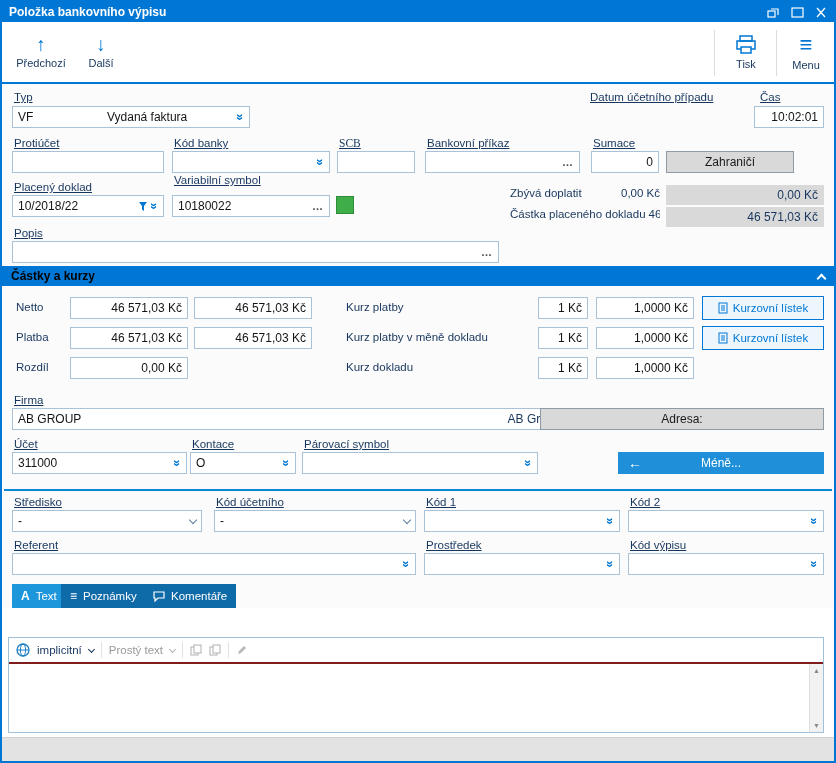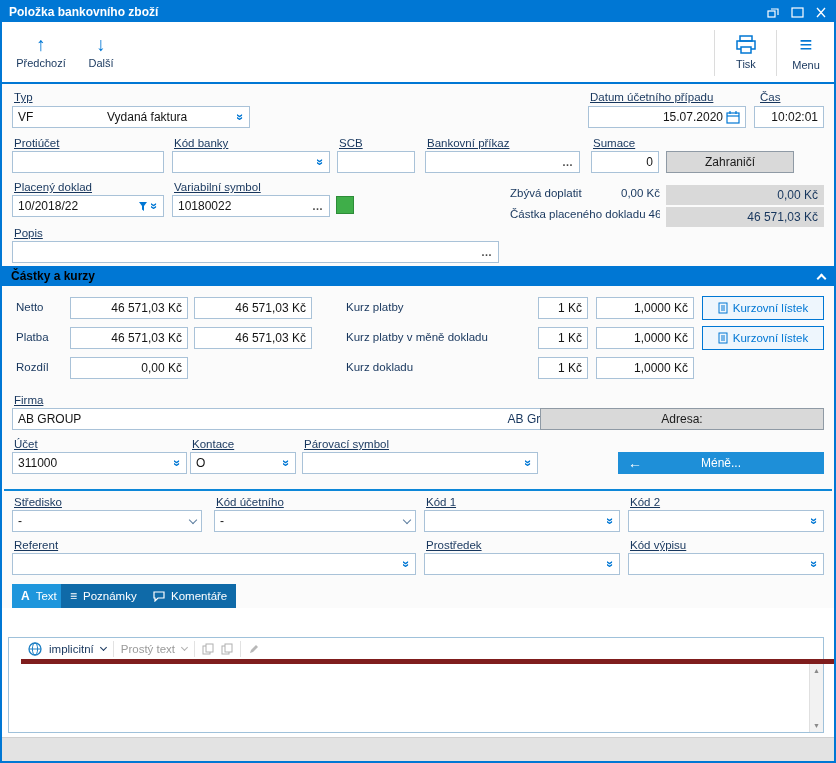--- a/index.html
+++ b/index.html
@@ -44,38 +44,38 @@
 
   .greensq{position:absolute;width:18px;height:18px;background:#3fae49;border:1px solid #2d8c38;}
 
   .tab{position:absolute;top:582px;height:24px;display:flex;align-items:center;gap:6px;padding:0 9px;color:#fff;font-size:11.5px;white-space:nowrap;}
   .tab.active{background:#1e96dc;}
   .tab.inactive{background:#0f6aa8;}
   .tabicon{font-size:12px;font-weight:700;line-height:1;}
 
   .tabcontent{position:absolute;left:0;top:606px;width:832px;height:129px;background:#fff;}
   .editor{position:absolute;left:6px;top:635px;width:816px;height:96px;border:1px solid #9fc1da;background:#fff;}
-  .etoolbar{position:absolute;left:12px;top:0;width:100%;height:26px;border-bottom:5px solid #7f1d1d;display:flex;align-items:center;gap:7px;padding:0 7px;}
+  .etoolbar{position:absolute;left:0;top:0;width:100%;height:26px;border-bottom:2px solid #7f1d1d;display:flex;align-items:center;gap:7px;padding:0 7px;}
   .etoolbar .lang{font-size:11.5px;color:#17365d;}
   .etoolbar .fmt{font-size:11.5px;color:#9a9a9a;}
   .schev{width:5px;height:5px;border-right:1.4px solid #17365d;border-bottom:1.4px solid #17365d;transform:rotate(45deg);margin-bottom:2px;}
   .schev.gray{border-color:#b0b0b0;}
   .esep{width:1px;height:16px;background:#e2e2e2;}
   .etext{position:absolute;left:0;top:26px;right:14px;bottom:0;background:#fff;}
   .scroll{position:absolute;right:0;top:26px;width:14px;bottom:0;background:#f2f2f2;border-left:1px solid #e0e0e0;display:flex;flex-direction:column;justify-content:space-between;align-items:center;font-size:7px;color:#8a8a8a;padding:3px 0;}
 
   .graystrip{position:absolute;left:0;top:735px;width:832px;height:24px;background:#e3e3e3;border-top:1px solid #cfcfcf;}
 </style>
 </head>
 <body>
 
 <div class="window">
 
   <div class="titlebar">
-    <span class="title">Položka bankovního zboží</span>
+    <span class="title">Položka bankovního výpisu</span>
     <span class="winctl">
       <svg width="13" height="11" viewBox="0 0 13 11">
           <rect x="1" y="4" width="7" height="6" fill="none" stroke="#fff" stroke-width="1.2"></rect>
           <path d="M4 2h7v6" fill="none" stroke="#fff" stroke-width="1.2"></path>
         </svg>
       <svg width="13" height="11" viewBox="0 0 13 11">
           <rect x="1" y="1" width="11" height="9" fill="none" stroke="#fff" stroke-width="1.2"></rect>
         </svg>
       <svg width="12" height="11" viewBox="0 0 12 11">
           <path d="M2 1l8 9M10 1l-8 9" stroke="#fff" stroke-width="1.3"></path>
@@ -108,44 +108,35 @@
     </div>
   </div>
 
   <div class="lbl" style="left:12px;top:89px;">Typ</div>
   <div class="fld" style="left:10px;top:104px;width:238px;">
     <span class="code">VF</span>
     <span class="val">Vydaná faktura</span>
     <span class="dd">»</span>
   </div>
   <div class="lbl" style="left:588px;top:89px;">Datum účetního případu</div>
-  <div class="fld rt" style="left:586px;top:104px;width:158px;">
-    <span class="val">15.07.2020</span>
-    <svg width="14" height="13" viewBox="0 0 14 13">
-        <rect x="1" y="2" width="12" height="10" fill="none" stroke="#0077d4" stroke-width="1.2"></rect>
-        <line x1="1" y1="5" x2="13" y2="5" stroke="#0077d4" stroke-width="1.2"></line>
-        <line x1="4" y1="0" x2="4" y2="3" stroke="#0077d4" stroke-width="1.2"></line>
-        <line x1="10" y1="0" x2="10" y2="3" stroke="#0077d4" stroke-width="1.2"></line>
-      </svg>
-  </div>
   <div class="lbl" style="left:758px;top:89px;">Čas</div>
   <div class="fld rt" style="left:752px;top:104px;width:70px;">
     <span class="val">10:02:01</span>
   </div>
 
   <div class="lbl" style="left:12px;top:135px;">Protiúčet</div>
   <div class="fld" style="left:10px;top:149px;width:152px;">
     <span class="val"></span>
   </div>
   <div class="lbl" style="left:172px;top:135px;">Kód banky</div>
   <div class="fld" style="left:170px;top:149px;width:158px;">
     <span class="val"></span>
     <span class="dd">»</span>
   </div>
-  <div class="lbl" style="left:337px;top:135px;">SCB</div>
+  <div class="lbl" style="left:337px;top:135px;font-family:Liberation Serif, serif;">SCB</div>
   <div class="fld" style="left:335px;top:149px;width:78px;">
     <span class="val"></span>
   </div>
   <div class="lbl" style="left:425px;top:135px;">Bankovní příkaz</div>
   <div class="fld" style="left:423px;top:149px;width:155px;">
     <span class="val"></span>
     <span class="ell">…</span>
   </div>
   <div class="lbl" style="left:591px;top:135px;">Sumace</div>
   <div class="fld rt" style="left:589px;top:149px;width:68px;">
@@ -154,21 +145,21 @@
   <div class="graybtn" style="left:664px;top:149px;width:128px;">Zahraničí</div>
 
   <div class="lbl" style="left:12px;top:179px;">Placený doklad</div>
   <div class="fld" style="left:10px;top:193px;width:152px;">
     <span class="val">10/2018/22</span>
     <svg width="10" height="11" viewBox="0 0 10 11">
         <path d="M1 1h8l-3 4v5l-2-1.5V5z" fill="#0077d4"></path>
       </svg>
     <span class="dd">»</span>
   </div>
-  <div class="lbl" style="left:172px;top:179px;">Variabilní symbol</div>
+  <div class="lbl" style="left:172px;top:172px;">Variabilní symbol</div>
   <div class="fld" style="left:170px;top:193px;width:158px;">
     <span class="val">10180022</span>
     <span class="ell">…</span>
   </div>
   <div class="greensq" style="left:334px;top:194px;"></div>
 
   <div class="inline-line between" style="left:508px;top:185px;">
     <span>Zbývá doplatit</span>
     <span>0,00 Kč</span>
   </div>

